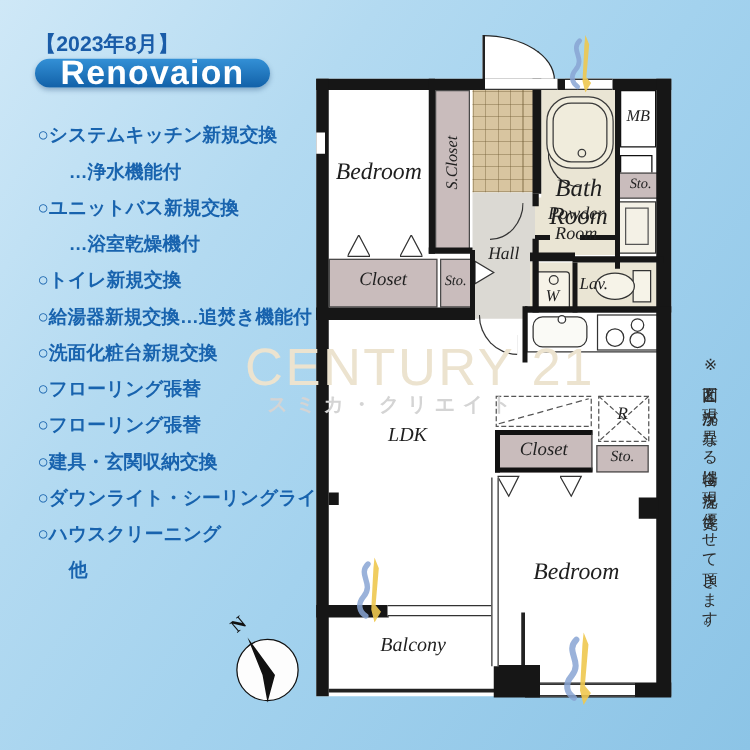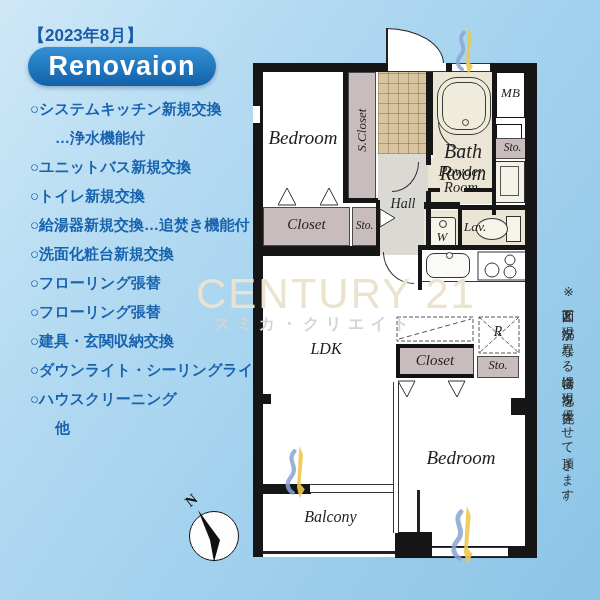--- a/index.html
+++ b/index.html
@@ -2,21 +2,21 @@
 <html><head>
 <meta charset="utf-8">
 <style>
   html,body{margin:0;padding:0;}
   .stage{position:relative;width:600px;height:600px;overflow:hidden;
     background:linear-gradient(125deg,#cfe8f7 0%,#b3daf1 30%,#a3d2ee 55%,#8cc4e6 100%);
     font-family:"Liberation Sans","DejaVu Sans",sans-serif;}
   .abs{position:absolute;}
   
   .date{left:28px;top:24px;font-size:17px;font-weight:bold;color:#1a5ca8;}
-  .badge{left:28px;top:47px;width:188px;height:39px;border-radius:20px;
+  .badge{left:28px;top:47px;width:188px;height:23px;border-radius:20px;
     background:linear-gradient(#3390d6,#1261a8);color:#fff;font-size:27px;font-weight:bold;
     display:flex;align-items:center;justify-content:center;letter-spacing:1px;
     box-shadow:0 2px 4px rgba(20,60,110,.35);}
   .rlist{left:30px;top:94px;width:230px;color:#1863ae;font-size:15px;font-weight:bold;}
   .rlist .li{height:29px;line-height:29px;white-space:nowrap;}
   .rlist .indent{padding-left:25px;}
   
   .disclaimer{left:559px;top:284px;height:312px;writing-mode:vertical-rl;
     font-size:12.5px;color:#2a2a2a;letter-spacing:1px;}
   
@@ -55,20 +55,21 @@
 <body>
 
 <div class="stage">
 
   <div class="abs date">【2023年8月】</div>
   <div class="abs badge">Renovaion</div>
   <div class="abs rlist">
     <div class="li">○システムキッチン新規交換</div>
     <div class="li indent">…浄水機能付</div>
     <div class="li">○ユニットバス新規交換</div>
+    <div class="li indent">…浴室乾燥機付</div>
     <div class="li">○トイレ新規交換</div>
     <div class="li">○給湯器新規交換…追焚き機能付</div>
     <div class="li">○洗面化粧台新規交換</div>
     <div class="li">○フローリング張替</div>
     <div class="li">○フローリング張替</div>
     <div class="li">○建具・玄関収納交換</div>
     <div class="li">○ダウンライト・シーリングライト</div>
     <div class="li">○ハウスクリーニング</div>
     <div class="li indent">他</div>
   </div>

